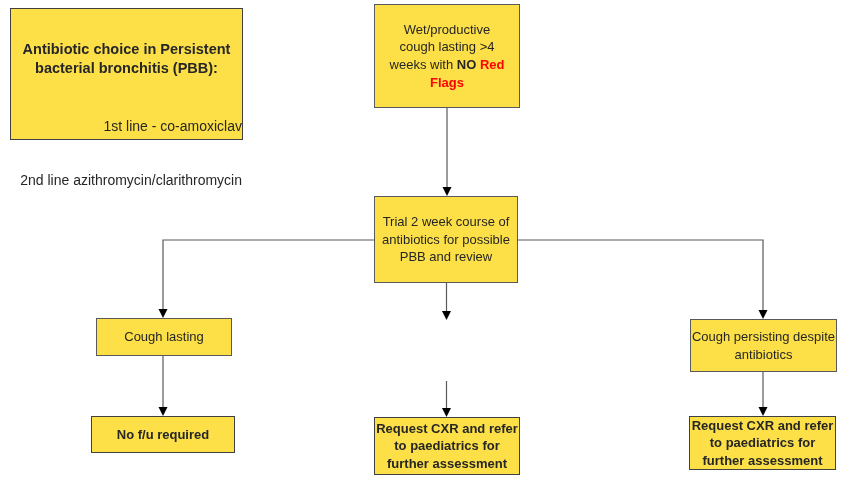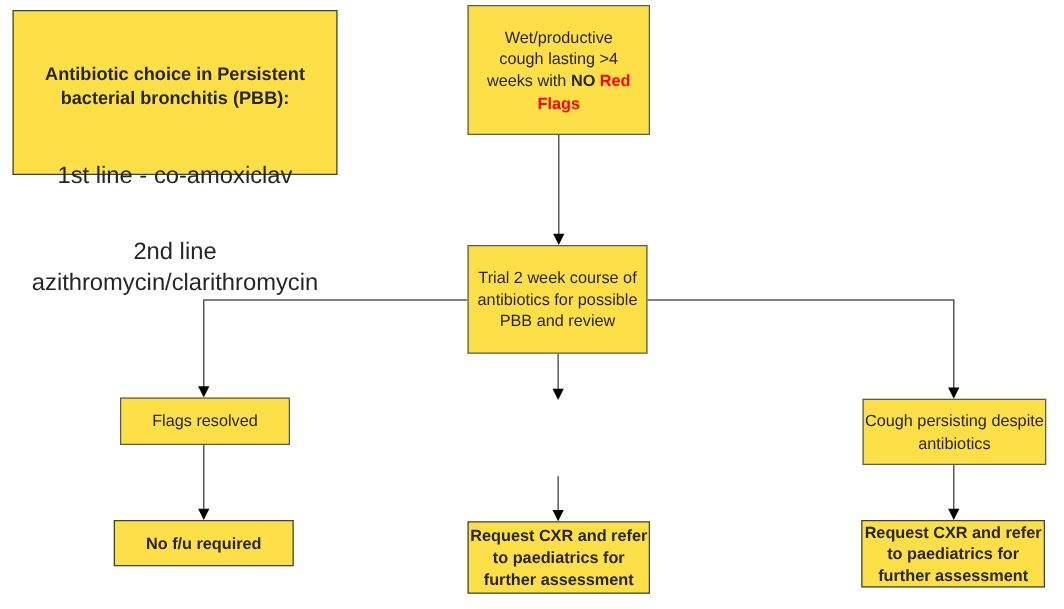--- a/index.html
+++ b/index.html
@@ -29,24 +29,24 @@
     text-align: center;
     font-size: 13px;
     line-height: 1.35;
     white-space: pre-line;
   }
   .strong-border { border: 1.7px solid #404040; }
   .bold { font-weight: bold; }
   .red { color: #ff0000; }
 
   
-  .info    { left: 10px;  top: 8px;   width: 260px; height: 132px;
-             display: block; padding-top: 24px; }
+  .info    { left: 10px;  top: 8px;   width: 233px; height: 132px;
+             display: block; padding-top: 13px; }
   .info-title { font-size: 14.5px; font-weight: bold; line-height: 1.32; }
-  .info-line  { margin-top: 22px; font-size: 19px; }
+  .info-line  { margin-top: 22px; font-size: 14px; text-align: right; }
   .info-line + .info-line { margin-top: 17px; }
 
   .start   { left: 374px; top: 4px;   width: 146px; height: 104px; padding: 0 10px; }
   .trial   { left: 374px; top: 196px; width: 144px; height: 87px;  padding: 6px 3px; }
 
   .l-out   { left: 96px;  top: 318px; width: 136px; height: 38px; }
   .l-act   { left: 91px;  top: 416px; width: 144px; height: 37px; font-weight: bold; }
 
   .c-out   { left: 374px; top: 320px; width: 146px; height: 61px; }
   .c-act   { left: 374px; top: 417px; width: 146px; height: 58px; font-weight: bold; }
@@ -88,21 +88,21 @@
   </div>
 
   <div class="node start">
     <div><span>Wet/productive cough lasting &gt;4 weeks with</span> <span class="bold">NO</span> <span class="bold red">Red Flags</span></div>
   </div>
 
   <div class="node trial">Trial 2 week course of
 antibiotics for possible
 PBB and review</div>
 
-  <div class="node l-out">Flags resolved</div>
+  <div class="node l-out">Cough lasting</div>
   <div class="node l-act strong-border">No f/u required</div>
 
   <div class="node c-act strong-border">Request CXR and refer
 to paediatrics for
 further assessment</div>
 
   <div class="node r-out">Cough persisting despite
 antibiotics</div>
   <div class="node r-act strong-border">Request CXR and refer
 to paediatrics for

